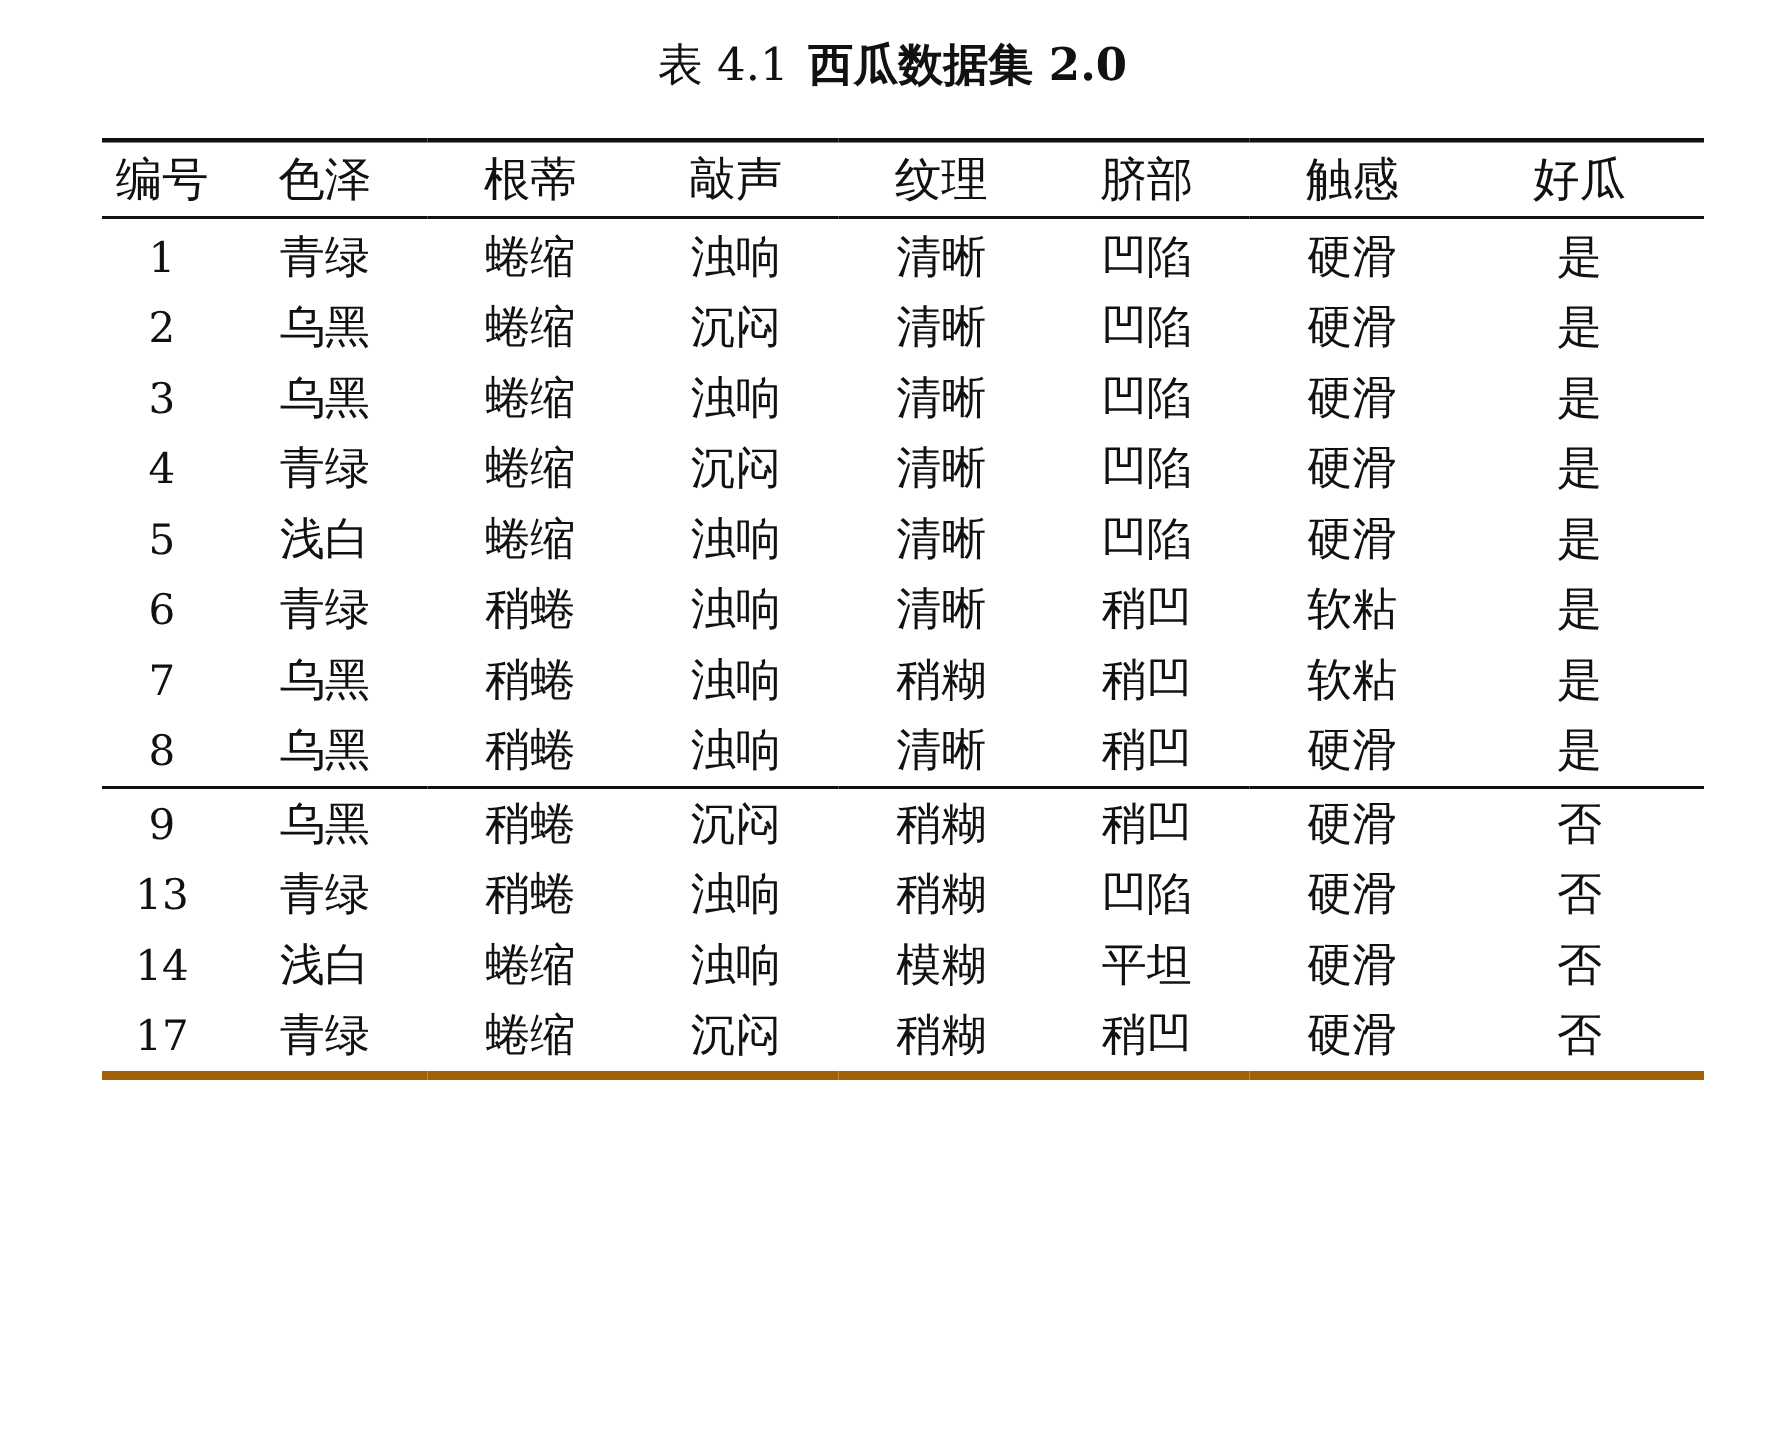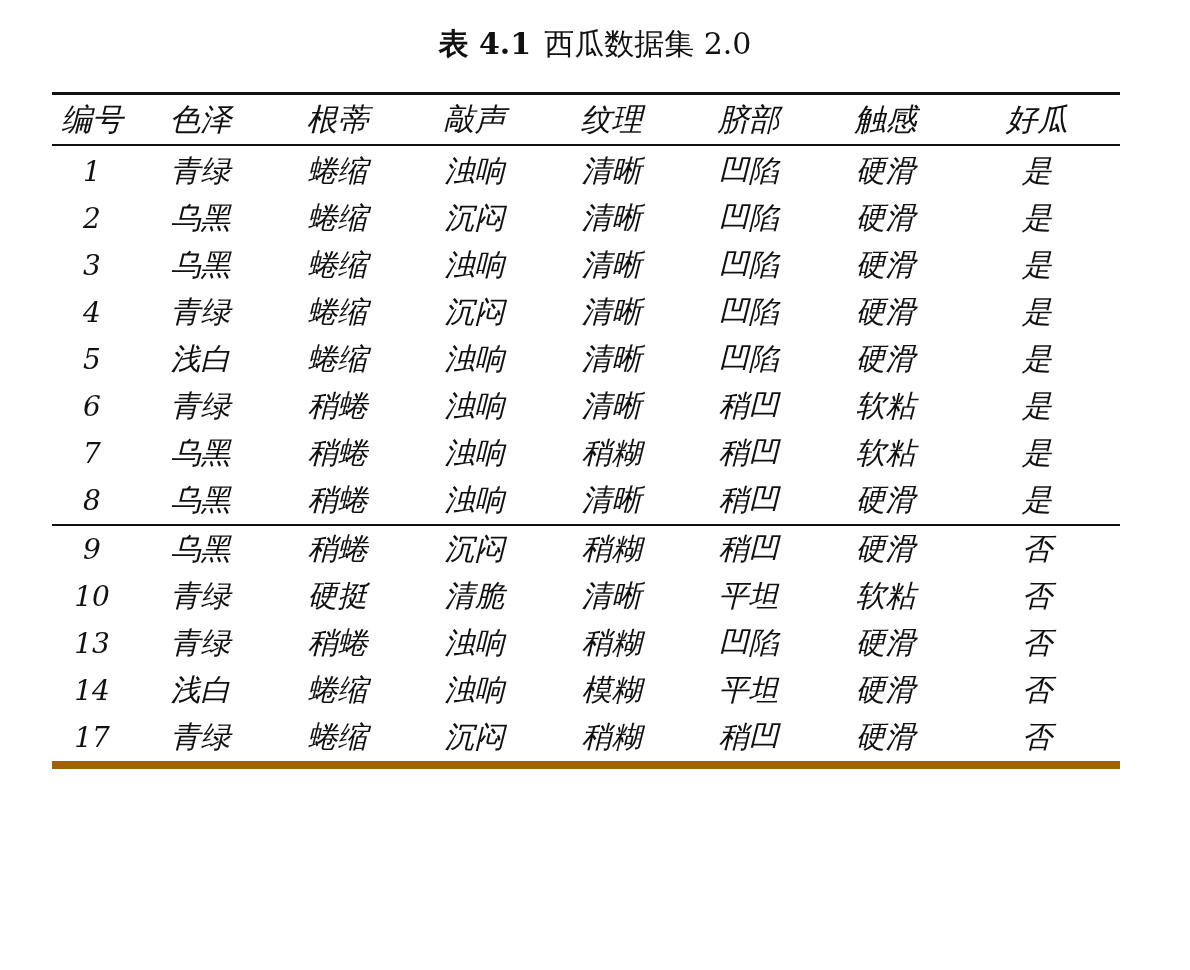--- a/index.html
+++ b/index.html
@@ -19,33 +19,33 @@
       position: absolute;
       top: 22px;
       left: 0;
       width: 1190px;
       text-align: center;
       font-size: 30px;
       line-height: 44px;
       white-space: nowrap;
     }
     .caption .cap-label {
-      font-weight: bold;
+      font-weight: normal;
       margin-right: 13px;
       font-family: "DejaVu Serif", serif;
     }
     .caption .cap-title {
       font-family: "DejaVu Serif", serif;
+      font-weight: bold;
     }
     .table-wrap {
       position: absolute;
-      left: 52px;
+      left: 68px;
       top: 92px;
       width: 1068px;
-      font-style: italic;
     }
     table {
       border-collapse: collapse;
       width: 1068px;
       table-layout: fixed;
     }
     col.c0 { width: 80px; }
     col.c1 { width: 137px; }
     col.c2 { width: 137px; }
     col.c3 { width: 137px; }
@@ -75,21 +75,21 @@
       font-family: "DejaVu Sans", sans-serif;
     }
     td.num {
       font-family: "DejaVu Serif", serif;
       font-size: 28px;
     }
     tr.group-break td {
       border-top: 2px solid #111;
     }
     tbody tr:last-child {
-      border-bottom: 8px solid #a16207;
+      border-bottom: 6px solid #a16207;
     }
     tbody tr.first td { padding-top: 2px; }
   </style>
 </head>
 <body>
 
 <div class="caption">
   <span class="cap-label">表 4.1</span><span class="cap-title">西瓜数据集 2.0</span>
 </div>
 
@@ -202,30 +202,20 @@
           <td class="num">9</td>
           <td>乌黑</td>
           <td>稍蜷</td>
           <td>沉闷</td>
           <td>稍糊</td>
           <td>稍凹</td>
           <td>硬滑</td>
           <td>否</td>
         </tr>
         <tr>
-          <td class="num">10</td>
-          <td>青绿</td>
-          <td>硬挺</td>
-          <td>清脆</td>
-          <td>清晰</td>
-          <td>平坦</td>
-          <td>软粘</td>
-          <td>否</td>
-        </tr>
-        <tr>
           <td class="num">13</td>
           <td>青绿</td>
           <td>稍蜷</td>
           <td>浊响</td>
           <td>稍糊</td>
           <td>凹陷</td>
           <td>硬滑</td>
           <td>否</td>
         </tr>
         <tr>

